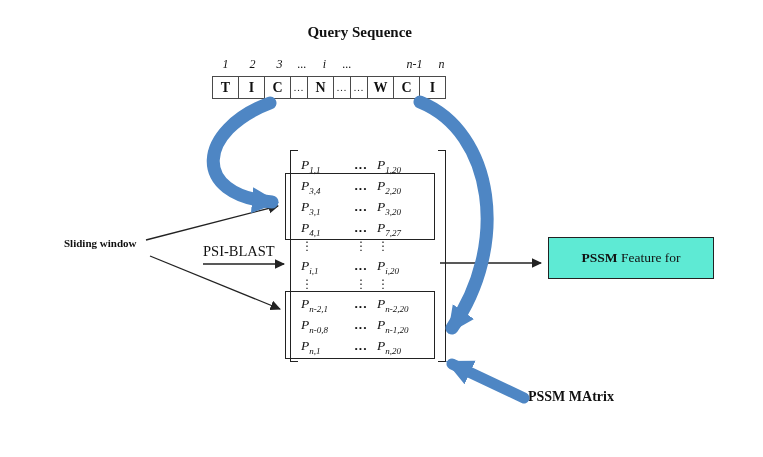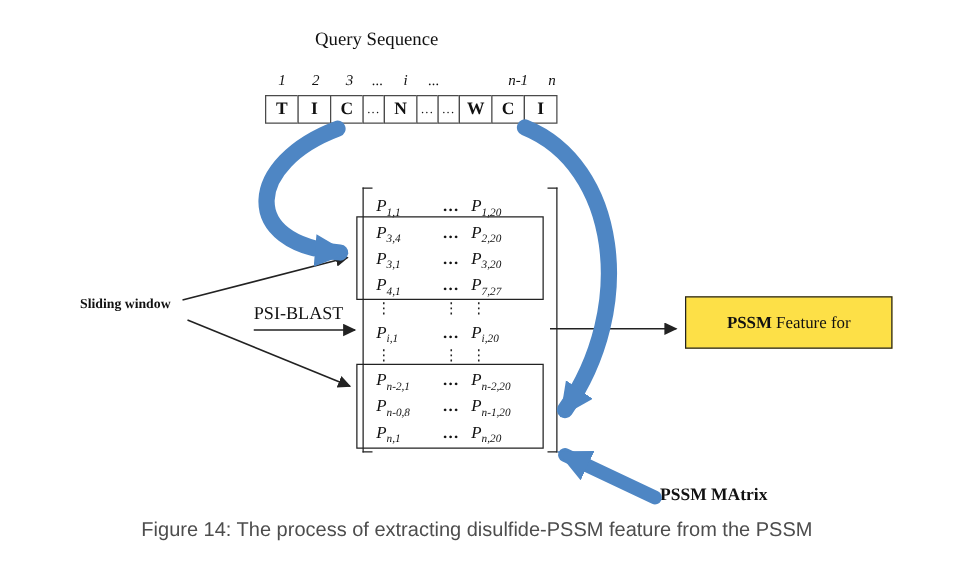--- a/index.html
+++ b/index.html
@@ -1,22 +1,22 @@
 <!DOCTYPE html>
 <html style="--arrow-blue: #4e86c4; --caption-gray: #4d4d4d;"><head>
 <meta charset="utf-8">
 <style>
   *{margin:0;padding:0;box-sizing:border-box}
   html,body{background:#ffffff}
   body{font-family:"Liberation Serif","DejaVu Serif",serif;color:#111}
   .canvas{position:relative;width:763px;height:457px;background:#fff;overflow:hidden}
   .arrows{position:absolute;left:0;top:0;width:763px;height:457px;z-index:6;pointer-events:none}
 
-  .title{position:absolute;left:252px;top:24px;width:160px;text-align:left;
-         font-weight:normal;font-size:15px;z-index:2}
+  .title{position:absolute;left:252px;top:24px;width:160px;text-align:right;
+         font-weight:bold;font-size:15px;z-index:2}
 
   .seq-index{position:absolute;left:212px;top:57px;display:flex;z-index:2}
   .seq-index .idx{display:inline-block;text-align:center;font-style:italic;font-size:12px}
   .seq-cells{position:absolute;left:212px;top:76px;display:flex;z-index:2}
   .cell{height:23px;border:1px solid #4a4a4a;margin-left:-1px;display:flex;align-items:center;
         justify-content:center;font-size:14px;font-weight:600;background:#fff}
   .cell:first-child{margin-left:0}
   .cell.cdots{font-size:10px;letter-spacing:1px;font-weight:400}
   .cw{width:27px}.cd{width:18px}
 
@@ -38,21 +38,21 @@
   .win-box.top{top:173px;height:67px}
   .win-box.bottom{top:291px;height:68px}
 
   .lbl{position:absolute;z-index:2;white-space:nowrap}
   .lbl.sliding{left:64px;top:237px;font-weight:bold;font-size:11px}
   .lbl.psiblast{left:203px;top:243px;font-size:14.5px}
   .lbl.pssmmatrix{left:528px;top:389px;font-weight:bold;font-size:14px}
 
   .feature-box{position:absolute;left:548px;top:237px;width:166px;height:42px;border:1.5px solid #222;
                display:flex;flex-direction:column;align-items:center;justify-content:center;
-               font-size:13.5px;line-height:1.35;text-align:right;z-index:2;background:#fde047}
+               font-size:13.5px;line-height:1.35;text-align:right;z-index:2;background:#5eead4}
   .b{font-weight:bold}
 
   .caption{position:absolute;left:0;top:416px;width:100%;text-align:center;
            font-family:"Liberation Sans","DejaVu Sans",sans-serif;font-size:16px;
            color:var(--caption-gray,#4d4d4d);z-index:2}
 </style>
 </head>
 <body>
 
 <div class="canvas">
@@ -165,14 +165,13 @@
   <div class="win-box bottom"></div>
 
   <div class="lbl sliding">Sliding window</div>
   <div class="lbl psiblast">PSI-BLAST</div>
   <div class="lbl pssmmatrix">PSSM MAtrix</div>
 
   <div class="feature-box">
     <div><span class="b">PSSM</span><span> Feature for</span></div>
   </div>
 
-  <div class="caption">Figure 14: The process of extracting disulfide-PSSM feature from the PSSM</div>
 </div>
 
 </body></html>

